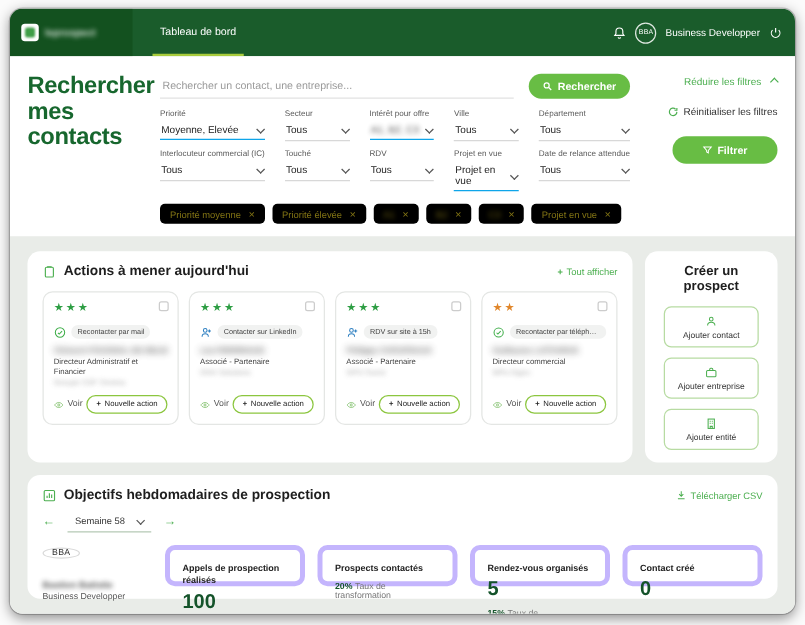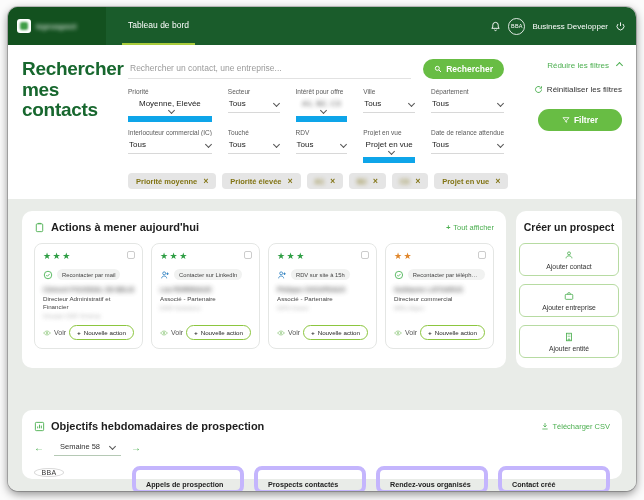--- a/index.html
+++ b/index.html
@@ -30,25 +30,25 @@
   .search-section{ background:#fff; padding:14px 14px 10px; display:flex; gap:14px; }
   .page-title{ width:92px; font-size:19px; line-height:1.08; font-weight:bold; color:#17672e; letter-spacing:-.3px; }
   .mid-col{ flex:1; display:flex; flex-direction:column; min-width:0; }
   .search-input-row{ display:flex; align-items:flex-end; gap:12px; }
   .search-input{ flex:1; border:none; border-bottom:1px solid #e2e2e2; font-size:8.5px; padding:4px 2px 5px; color:#333; outline:none; font-family:inherit; }
   .search-input::placeholder{ color:#9a9a9a; }
   .btn-green{ background:#68bd44; color:#fff; border:none; border-radius:13px; font-size:8.5px; font-weight:bold; padding:5px 11px; display:inline-flex; align-items:center; gap:4px; cursor:pointer; font-family:inherit; }
   .filters-grid{ display:grid; grid-template-columns:repeat(5,1fr); column-gap:16px; row-gap:7px; margin-top:9px; }
   .f-label{ font-size:6.5px; color:#5a5a5a; margin-bottom:2px; white-space:nowrap; overflow:hidden; }
   .f-select{ display:flex; align-items:center; justify-content:space-between; border-bottom:1px solid #d8d8d8; padding:2px 1px 4px; font-size:8px; color:#222; cursor:pointer; }
-  .f-select.sel-active{ border-bottom:6px solid #0ea5e9; padding-bottom:3px;flex-direction:column; }
+  .f-select.sel-active{ border-bottom:1px solid #0ea5e9; padding-bottom:3px; }
   .chev{ width:5px; height:5px; border-right:1.3px solid #555; border-bottom:1.3px solid #555; transform:rotate(45deg); display:inline-block; margin-left:4px; flex:none; }
   .chev.up{ transform:rotate(-135deg); border-color:#4caf50; }
   .chips-row{ display:flex; gap:6px; margin-top:10px; }
-  .chip{ background:#e5e5e5; border-radius:4px; padding:3px 8px; font-size:7.5px; font-weight:bold; color:#827414; display:inline-flex; align-items:center; gap:6px; cursor:pointer; white-space:nowrap;justify-content:flex-end; }
+  .chip{ background:#000000; border-radius:4px; padding:3px 8px; font-size:7.5px; font-weight:normal; color:#827414; display:inline-flex; align-items:center; gap:6px; cursor:pointer; white-space:nowrap;justify-content:flex-end; }
   .chip-x::before{ content:"×"; font-size:8.5px; }
   .right-col{ width:104px; display:flex; flex-direction:column; align-items:flex-end; gap:15px; padding-top:2px; }
   .link-green{ color:#4caf50; font-size:8px; display:inline-flex; align-items:center; gap:4px; cursor:pointer; white-space:nowrap; }
   .link-reset{ color:#333; font-size:8px; display:inline-flex; align-items:center; gap:4px; cursor:pointer; white-space:nowrap; }
   .btn-filtrer{ padding:6px 24px;justify-content:center; }
   
   .gray-area{ flex:1; background:#e9ece8; padding:12px 14px; display:flex; flex-direction:column; gap:10px; overflow:hidden; }
   .row1{ display:flex; gap:10px; }
   .card{ background:#fff; border-radius:10px; }
   .actions-card{ flex:1; padding:10px 12px; min-width:0; }
@@ -63,26 +63,26 @@
   .checkbox{ position:absolute; top:7px; right:7px; width:8px; height:8px; border:1px solid #ccc; border-radius:2px; cursor:pointer; background:#fff; }
   .badge-row{ display:flex; align-items:center; gap:4px; margin-top:8px; min-width:0; }
   .badge{ background:#f1f2f1; border-radius:7px; font-size:5.8px; color:#444; padding:2.5px 5px; white-space:nowrap; overflow:hidden; text-overflow:ellipsis; }
   .p-name{ font-size:6.5px; font-weight:bold; color:#333; margin-top:6px; white-space:nowrap; overflow:hidden; }
   .p-title{ font-size:6.2px; color:#444; margin-top:2px; line-height:1.3; }
   .p-company{ font-size:6.2px; color:#999; margin-top:1px; white-space:nowrap; overflow:hidden; }
   .pcard-footer{ display:flex; align-items:center; justify-content:space-between; margin-top:auto; padding-top:6px; }
   .voir-btn{ font-size:7px; color:#555; display:inline-flex; align-items:center; gap:3px; cursor:pointer; }
   .new-action-btn{ border:1px solid #8cc63f; background:#fff; border-radius:10px; font-size:6.2px; color:#222; padding:3px 7px; display:inline-flex; align-items:center; gap:3px; cursor:pointer; white-space:nowrap; font-family:inherit; }
   
-  .create-card{ width:106px; min-width:106px; padding:10px 3px; text-align:center; }
+  .create-card{ width:106px; min-width:106px; padding:10px 15px; text-align:center; }
   .create-title{ font-size:10.5px; font-weight:bold; color:#1e1e1e; }
   .create-buttons{ display:flex; flex-direction:column; gap:8px; margin-top:10px; }
   .create-btn{ border:1px solid #b7dba2; background:#fff; border-radius:6px; padding:6px 4px 5px; display:flex; flex-direction:column; align-items:center; gap:3px; font-size:6.8px; color:#333; cursor:pointer; font-family:inherit; }
   
-  .objectives-card{ padding:10px 12px; display:flex; flex-direction:column; flex:1; min-height:0;margin-top:32px; }
+  .objectives-card{ padding:10px 12px; display:flex; flex-direction:column; flex:1; min-height:0; }
   .week-row{ display:flex; align-items:center; gap:10px; margin-top:8px; }
   .arrow-btn{ color:#4caf50; font-size:10px; cursor:pointer; line-height:1; }
   .week-select{ display:flex; align-items:center; gap:6px; font-size:7.5px; color:#333; border-bottom:1.5px solid #b5c9b5; padding:2px 6px 4px; cursor:pointer; }
   .obj-content{ display:flex; gap:10px; margin-top:10px; flex:1; min-height:0; }
   .profile-box{ width:88px; min-width:88px; display:flex; flex-direction:column; padding-top:2px; }
   .avatar-lg{ width:30px; height:30px; border-radius:50%; border:1px solid #d9d9d9; font-size:7px; color:#333; display:flex; align-items:center; justify-content:center; letter-spacing:.3px; margin-bottom:16px; }
   .profile-name{ font-size:7.5px; font-weight:bold; color:#333; }
   .profile-role{ font-size:7px; color:#555; margin-top:2px; }
   .stat-card{ flex:1; border:4px solid #c4b5fd; border-radius:8px; padding:10px 10px; min-width:0; }
   .stat-label{ font-size:7.2px; font-weight:bold; color:#222; line-height:1.3; }

